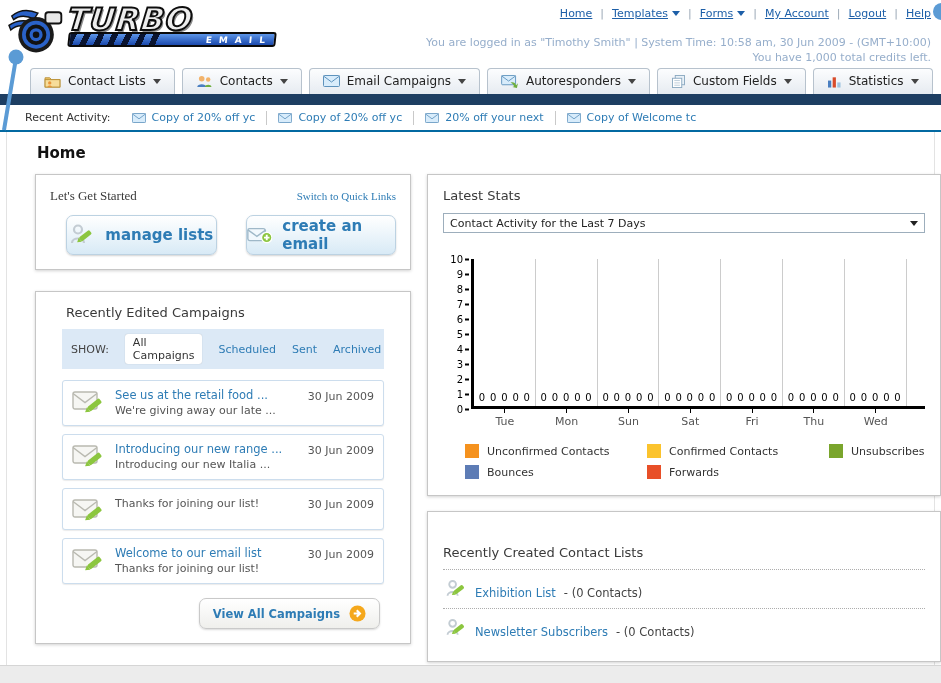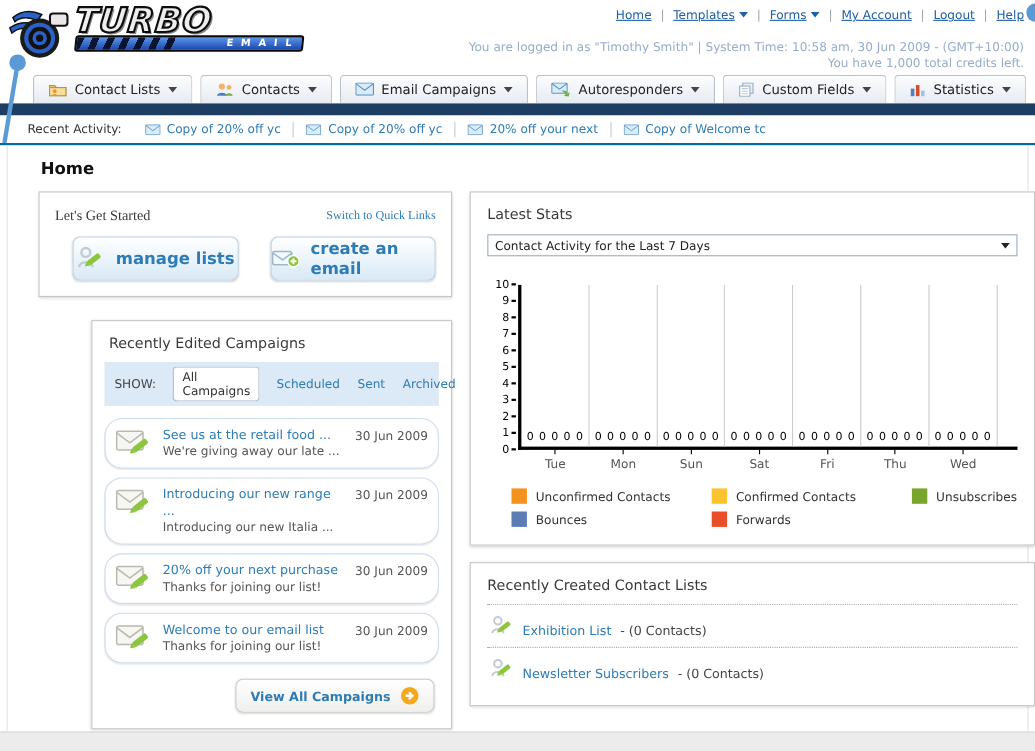--- a/index.html
+++ b/index.html
@@ -46,27 +46,27 @@
   .panel-title { font-size:13px; color:#3a3a3a; }
 
   
   .gs { padding:13px 14px 14px; margin-bottom:21px; }
   .gs-head { display:flex; justify-content:space-between; align-items:center;font-family:Liberation Serif, serif; }
   .link { color:#2e7cb5; cursor:pointer; font-size:11px; }
   .gs-buttons { display:flex; gap:13px; margin-top:11px; }
   .gs-btn { flex:1; height:40px; display:flex; align-items:center; justify-content:center; gap:10px; background:linear-gradient(#ffffff,#d8eaf6); border:1px solid #bcd2e2; border-radius:7px; box-shadow:0 1px 2px rgba(0,0,0,.18); color:#2e7cb5; font-weight:bold; font-size:15px; cursor:pointer;margin-left:16px; }
 
   
-  .camp { padding:11px 11px 12px;margin-left:48px; }
+  .camp { padding:11px 26px 12px; }
   .camp .panel-title { margin:2px 0 9px 4px; }
   .showbar { background:#dce9f6; padding:5px 9px; display:flex; align-items:center; gap:16px; font-size:11px; margin-bottom:11px; }
   .show-label { color:#444; }
   .filter { color:#2e7cb5; cursor:pointer; }
   .filter.active { background:#fff; color:#333; padding:2px 8px; border-radius:3px; box-shadow:0 0 1px rgba(0,0,0,.25); }
-  .card { display:flex; align-items:flex-start; gap:9px; border:1px solid #ccdded; border-radius:16px; padding:7px 9px; margin-bottom:8px; box-shadow:0 1px 1px rgba(0,0,0,.08); background:#fff; }
+  .card { display:flex; align-items:flex-start; gap:9px; border:1px solid #ccdded; border-radius:3px; padding:7px 9px; margin-bottom:8px; box-shadow:0 1px 1px rgba(0,0,0,.08); background:#fff; }
   .card-text { flex:1; line-height:15px; }
   .card-title { color:#2e7cb5; font-size:11.5px; cursor:pointer; }
   .card-sub { color:#555; font-size:11px; }
   .card-date { color:#555; font-size:11px; white-space:nowrap; padding-top:2px; }
   .btn-row { text-align:right; padding:6px 4px 2px; }
   .pill-btn { display:inline-flex; align-items:center; gap:9px; padding:6px 13px; background:linear-gradient(#ffffff,#efefec); border:1px solid #c9c9c9; border-radius:7px; box-shadow:0 1px 2px rgba(0,0,0,.15); color:#2e7cb5; font-weight:bold; font-size:11.5px; cursor:pointer; }
 
   
   .stats { padding:13px 15px 16px; margin-bottom:15px; }
   .stats .panel-title { margin-bottom:10px; }
@@ -82,21 +82,21 @@
   .zeros { position:absolute; bottom:3px; left:0; right:0; display:flex; justify-content:space-evenly; font-size:10px; color:#000; }
   .xlabels { display:flex; margin-left:31px; padding-right:18px; }
   .xlabel { flex:1; text-align:center; font-size:11px; color:#555; }
   .xlabel::before { content:""; display:block; width:1px; height:4px; background:#000; margin:0 auto 2px; }
   .legend { margin:16px 0 0 22px; display:grid; grid-template-columns:182px 182px auto; row-gap:7px; font-size:11px; color:#333; }
   .legend-item { display:flex; align-items:center; gap:8px; }
   .chip { width:14px; height:14px; flex:none; }
 
   
   .clists { padding:13px 15px 14px; }
-  .clists .panel-title { margin-bottom:9px; }
+  .clists .panel-title { margin-bottom:9px;margin-top:20px; }
   .clist-row { display:flex; align-items:flex-end; gap:8px; padding:8px 2px; border-top:1px dotted #adadad; font-size:11.5px; }
   .clist-name { color:#2e7cb5; cursor:pointer; }
   .clist-detail { color:#444; }
   .clists .btn-row { padding-top:16px; }
 
   
   .footer { height:18px; background:#ececec; border-top:1px solid #d5d5d5; margin-top:auto; }
   svg { display:block; }
 </style>
 </head>
@@ -339,21 +339,20 @@
           <div class="card">
             <svg width="34" height="26" viewBox="0 0 34 26">
               <rect x="1" y="4" width="24" height="17" rx="2" fill="#f6f6f3" stroke="#b9b9b0" stroke-width="1.4"></rect>
               <path d="M1 5.5 l12 9 12-9" fill="none" stroke="#b9b9b0" stroke-width="1.4"></path>
               <g transform="rotate(-38 22 17)">
                   <rect x="15" y="14.5" width="15" height="5.5" rx="1.5" fill="#8cc63f"></rect>
                   <path d="M15 14.5 l-4.5 2.75 4.5 2.75 z" fill="#8cc63f"></path>
                 </g>
             </svg>
             <div class="card-text">
-              <div class="card-title">20% off your next purchase</div>
               <div class="card-sub">Thanks for joining our list!</div>
             </div>
             <div class="card-date">30 Jun 2009</div>
           </div>
 
           <div class="card">
             <svg width="34" height="26" viewBox="0 0 34 26">
               <rect x="1" y="4" width="24" height="17" rx="2" fill="#f6f6f3" stroke="#b9b9b0" stroke-width="1.4"></rect>
               <path d="M1 5.5 l12 9 12-9" fill="none" stroke="#b9b9b0" stroke-width="1.4"></path>
               <g transform="rotate(-38 22 17)">

